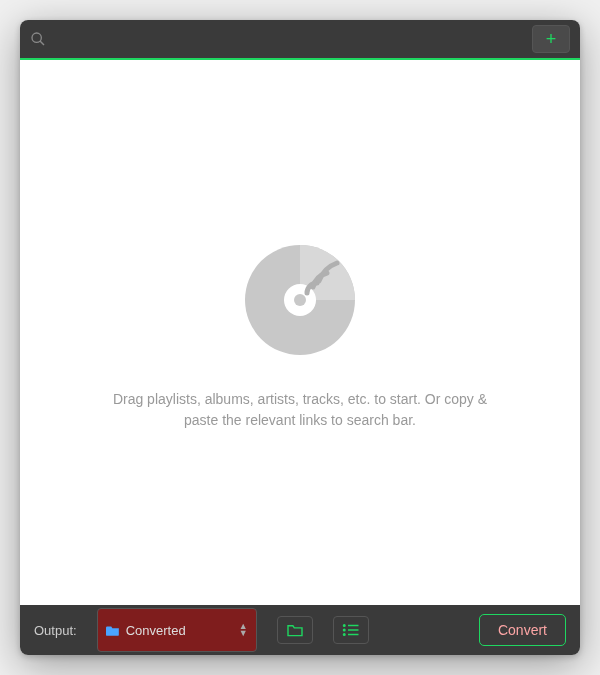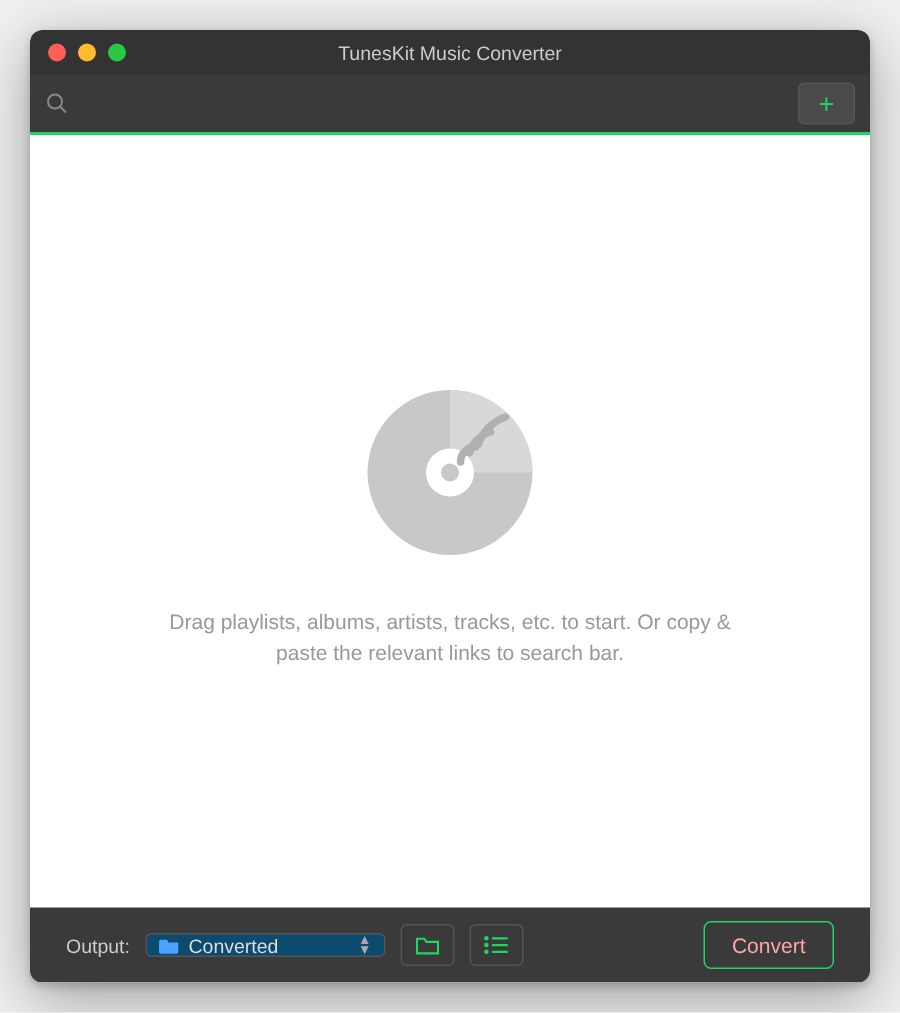--- a/index.html
+++ b/index.html
@@ -100,32 +100,32 @@
       font-size: 14px;
       text-align: center;
       line-height: 1.5;
       max-width: 380px;
     }
     .bottombar {
       height: 50px;
       background: #3a3a3a;
       display: flex;
       align-items: center;
-      padding: 0 24px;
-      gap: 10px;
+      padding: 0 14px;
+      gap: 20px;
     }
     .output-label {
       color: #ccc;
       font-size: 13px;
     }
     .output-select {
-      background: #0c4a6e;
+      background: #7f1d1d;
       border: 1px solid #555;
       border-radius: 4px;
-      height: 16px;
+      height: 44px;
       min-width: 160px;
       display: flex;
       align-items: center;
       padding: 0 8px;
       color: #ddd;
       font-size: 13px;
       gap: 6px;
       position: relative;
       cursor: pointer;
     }
@@ -165,28 +165,20 @@
       cursor: pointer;
       display: flex;
       align-items: center;
     }
   </style>
 </head>
 <body>
 
 <div class="window">
 
-  <div class="titlebar">
-    <div class="traffic-lights">
-      <div class="light close"></div>
-      <div class="light min"></div>
-      <div class="light max"></div>
-    </div>
-    <div class="title">TunesKit Music Converter</div>
-  </div>
 
   <div class="toolbar">
     <div class="search-icon">
       <svg width="16" height="16" viewBox="0 0 24 24" fill="none" stroke="#888" stroke-width="2">
         <circle cx="10" cy="10" r="7"></circle>
         <line x1="21" y1="21" x2="15" y2="15"></line>
       </svg>
     </div>
     <div class="spacer"></div>
     <div class="add-button">

